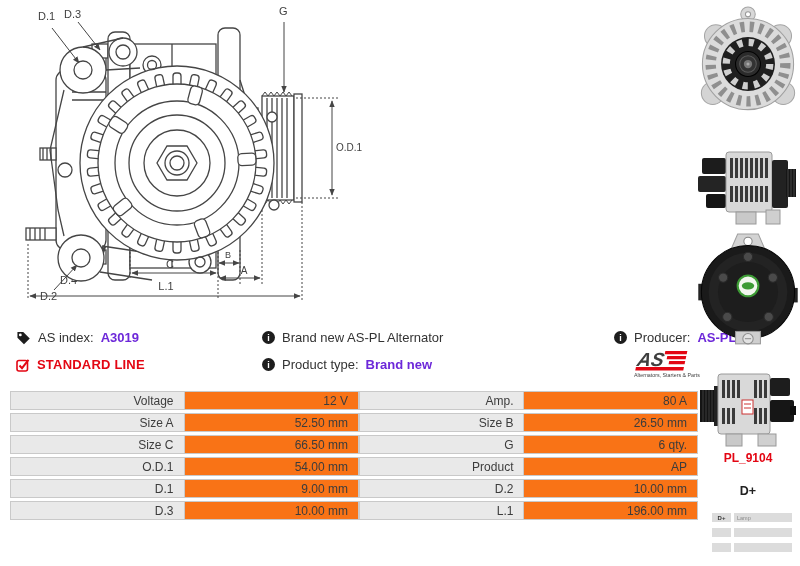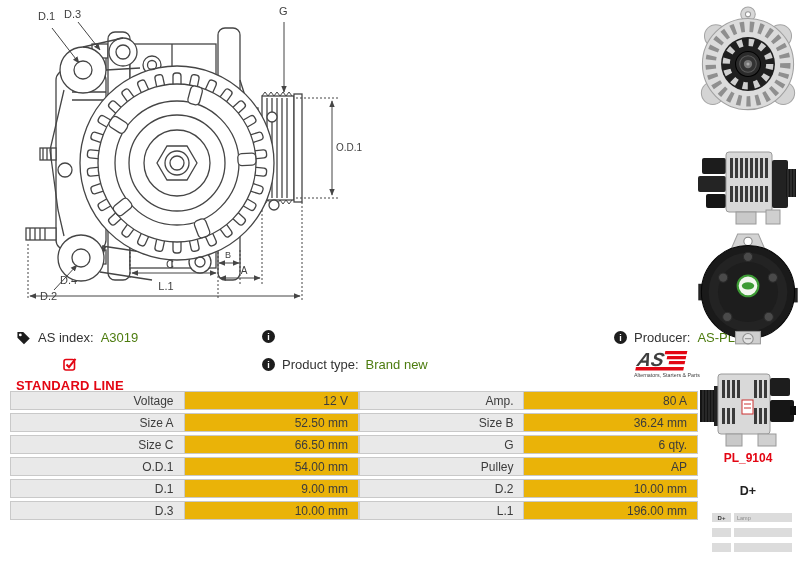--- a/index.html
+++ b/index.html
@@ -16,31 +16,31 @@
 
   svg text{font-family:"Liberation Sans", sans-serif;fill:#3f3f3f;}
 
   
   .drawing{position:absolute;}
   #side-drawing{left:0;top:0;}
   #front-drawing{left:360;top:0;}
 
   
   .info-item{position:absolute;display:flex;align-items:center;gap:7px;font-size:13px;color:#333;white-space:nowrap;}
-  .info-item b{font-weight:normal;color:#4d7c0f;}
+  .info-item b{font-weight:bold;color:#6d28d9;}
   .info-icon{display:inline-flex;width:13px;height:13px;border-radius:50%;background:#1d1d1d;color:#fff;
              align-items:center;justify-content:center;font-size:9px;font-weight:bold;flex:0 0 auto;}
   .info-icon::after{content:"i";}
   .red-line{color:var(--red);font-weight:bold;letter-spacing:.2px;}
 
   
   #spec-table{position:absolute;left:10px;top:388px;width:688px;border-spacing:0 3px;border-collapse:separate;font-size:12px;}
   #spec-table td{height:19px;border:1px solid var(--border);padding:0 10px 0 8px;text-align:right;color:#3c3c3c;}
   #spec-table td.lbl{background:var(--label-bg);}
-  #spec-table td.val{background:#eab308;border-left:none;}
+  #spec-table td.val{background:#f97316;border-left:none;}
 
   
   .photo{position:absolute;left:696px;width:104px;}
   .plug-code{position:absolute;left:696px;top:451px;width:104px;text-align:center;
              color:var(--red);font-weight:bold;font-size:12px;}
   .terminal{position:absolute;left:696px;top:484px;width:104px;text-align:center;
             color:#222;font-weight:bold;font-size:12.5px;}
   #connection-legend{position:absolute;left:712px;top:513px;width:80px;display:flex;flex-direction:column;gap:6px;}
   .legend-row{display:flex;gap:3px;}
   .legend-cell{height:9px;background:#dcdcdc;display:flex;align-items:center;}
@@ -219,29 +219,30 @@
     <svg width="15" height="15" viewBox="0 0 16 16">
       <path d="M1.5 2 h6.2 l7 7 -6.2 6.2 -7 -7 z" fill="#1d1d1d"></path>
       <circle cx="4.6" cy="5.2" r="1.5" fill="#fff"></circle>
     </svg>
     <span>AS index:</span>
       <b>A3019</b>
   </div>
 
   <div class="info-item" style="left:262px;top:330px;">
     <span class="info-icon"></span>
+    <span>Brand new AS-PL Alternator</span>
   </div>
 
   <div class="info-item" style="left:586px;top:330px;padding-left:28px;">
     <span class="info-icon"></span>
     <span>Producer:</span>
       <b>AS-PL</b>
   </div>
 
-  <div class="info-item" style="left:16px;top:357px;flex-direction:column;">
+  <div class="info-item" style="left:16px;top:357px;">
     <svg width="14" height="14" viewBox="0 0 14 14">
       <rect x="1" y="2.5" width="10.5" height="10.5" rx="2" fill="none" stroke="#e30613" stroke-width="1.6"></rect>
       <path d="M3.5 7.5 L6 10.2 L12.5 1.8" fill="none" stroke="#e30613" stroke-width="2"></path>
     </svg>
     <span class="red-line">STANDARD LINE</span>
   </div>
 
   <div class="info-item" style="left:262px;top:357px;">
     <span class="info-icon"></span>
     <span>Product type:</span>
@@ -270,32 +271,32 @@
         <tr>
           <td class="lbl">Voltage</td>
           <td class="val">12 V</td>
           <td class="lbl">Amp.</td>
           <td class="val">80 A</td>
         </tr>
         <tr>
           <td class="lbl">Size A</td>
           <td class="val">52.50 mm</td>
           <td class="lbl">Size B</td>
-          <td class="val">36.24 mm</td>
+          <td class="val">26.50 mm</td>
         </tr>
         <tr>
           <td class="lbl">Size C</td>
           <td class="val">66.50 mm</td>
           <td class="lbl">G</td>
           <td class="val">6 qty.</td>
         </tr>
         <tr>
           <td class="lbl">O.D.1</td>
           <td class="val">54.00 mm</td>
-          <td class="lbl">Pulley</td>
+          <td class="lbl">Product</td>
           <td class="val">AP</td>
         </tr>
         <tr>
           <td class="lbl">D.1</td>
           <td class="val">9.00 mm</td>
           <td class="lbl">D.2</td>
           <td class="val">10.00 mm</td>
         </tr>
         <tr>
           <td class="lbl">D.3</td>

